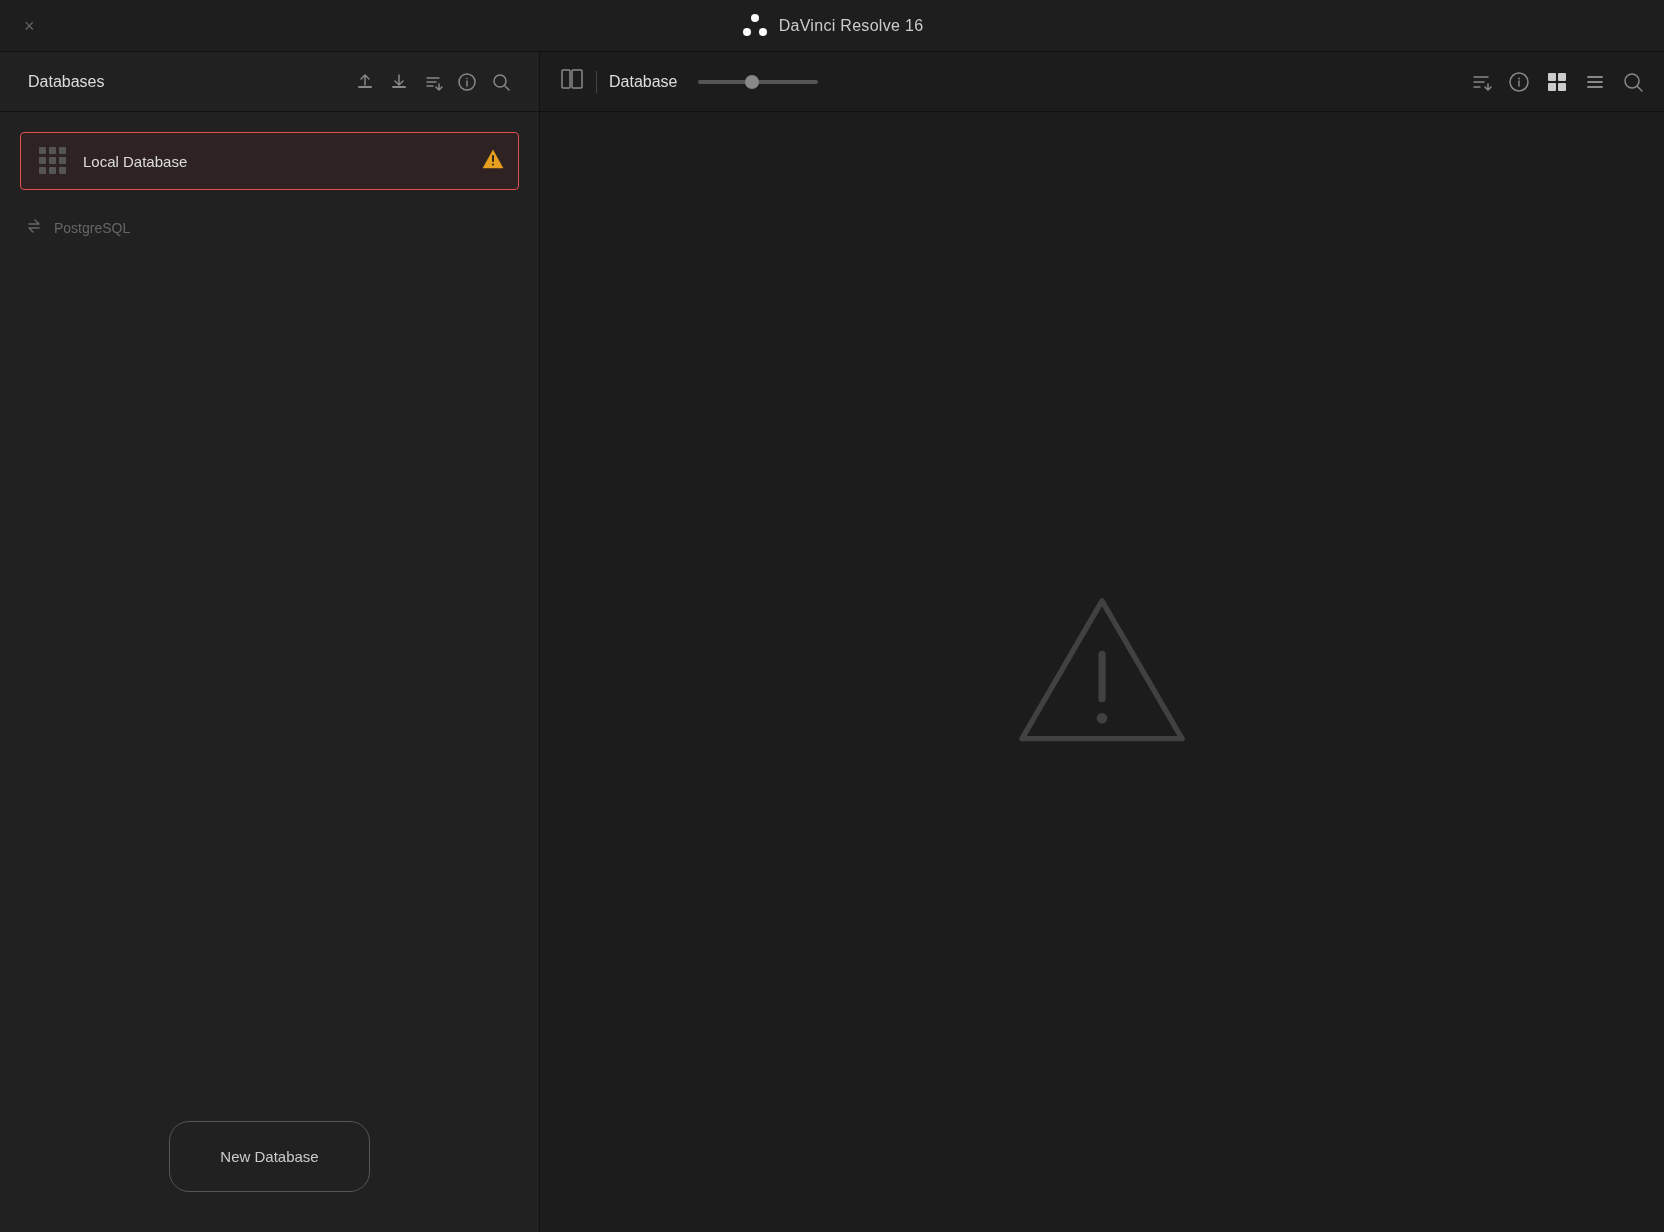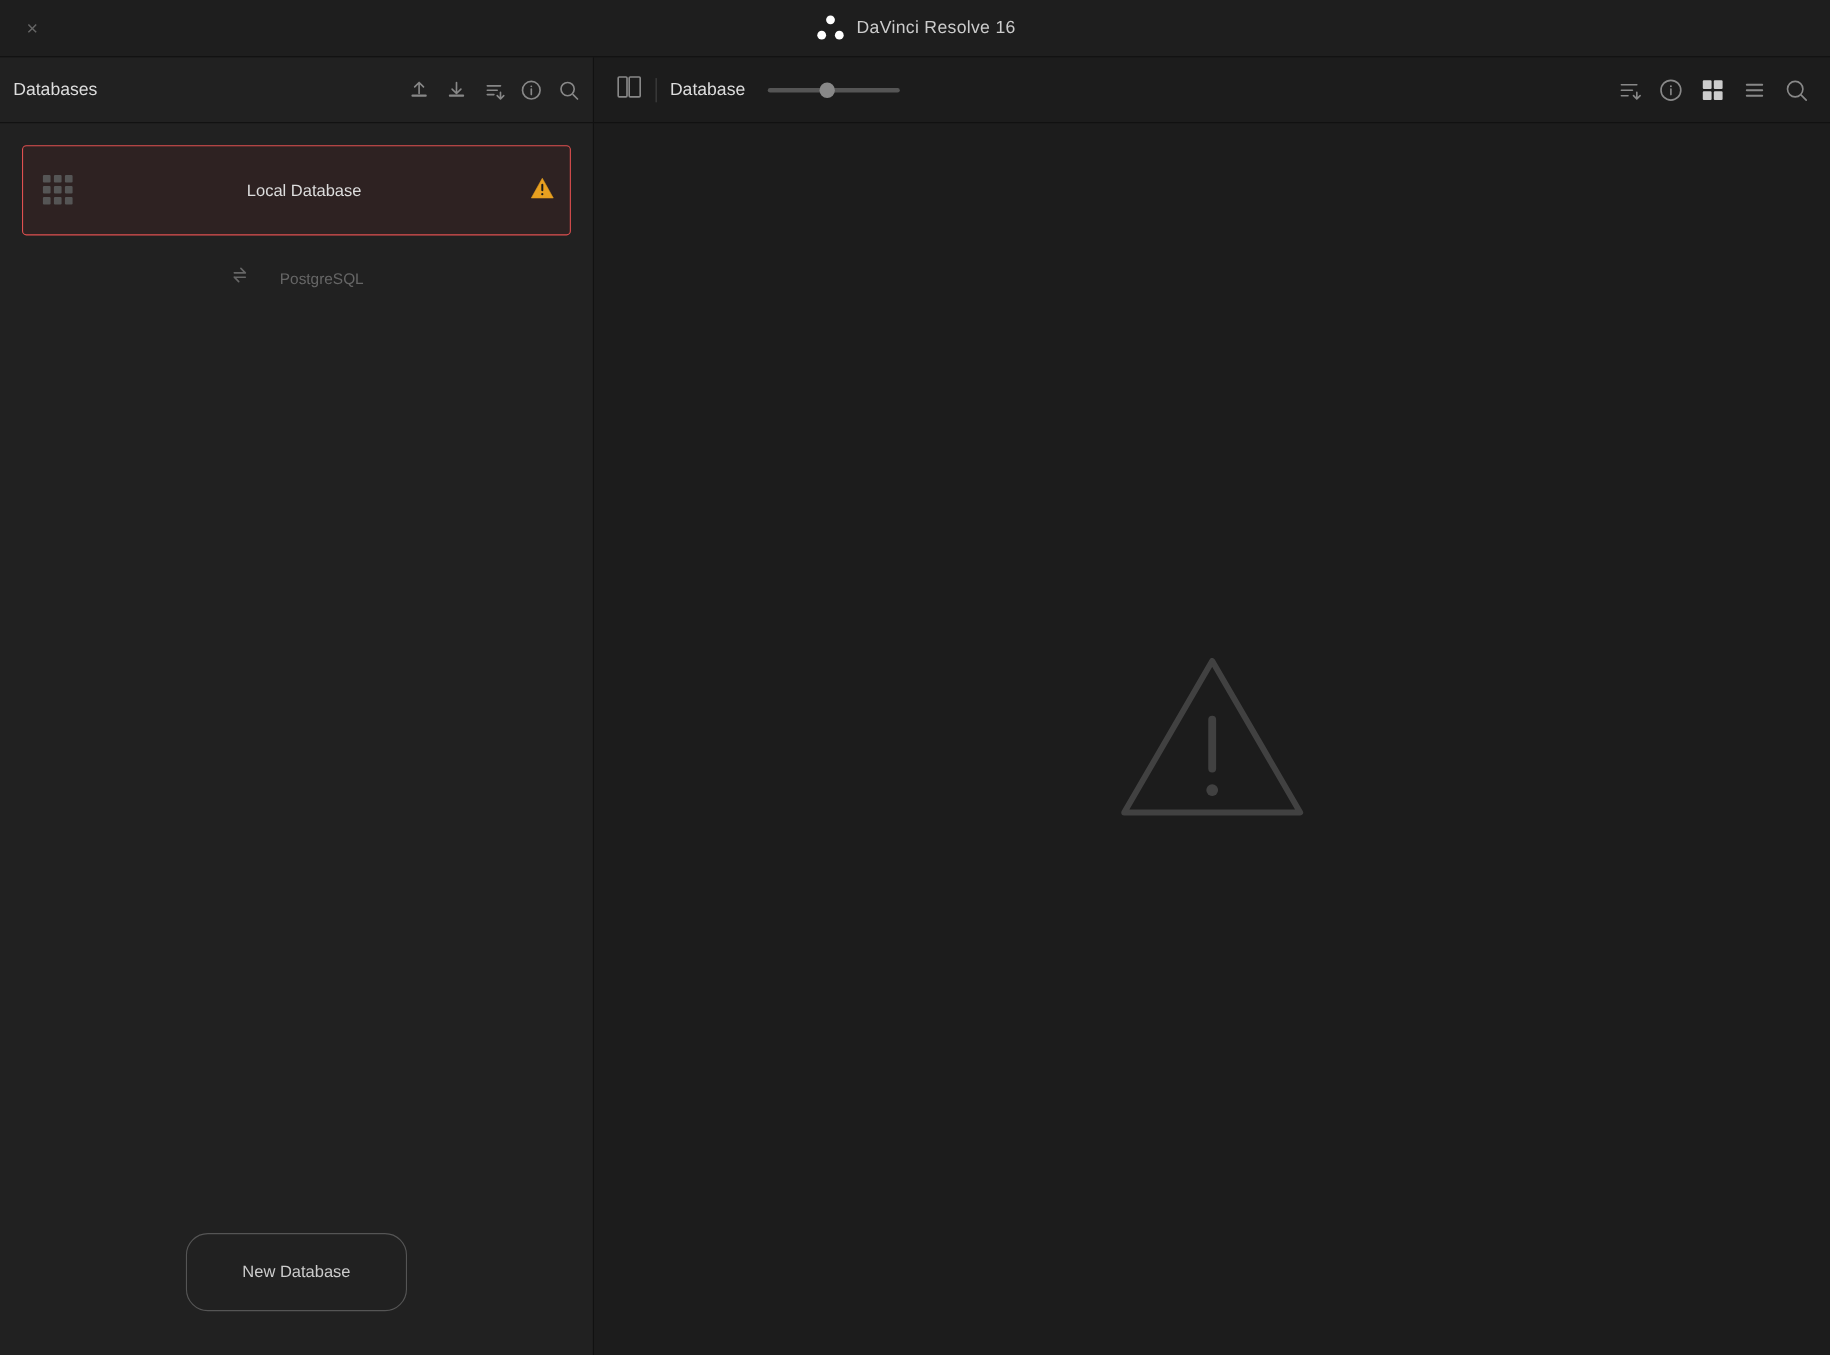--- a/index.html
+++ b/index.html
@@ -66,21 +66,21 @@
       background: #212121;
       border-right: 1px solid #111;
       display: flex;
       flex-direction: column;
     }
 
     .databases-header {
       display: flex;
       align-items: center;
       justify-content: space-between;
-      padding: 0 12px;
+      padding: 0 28px;
       height: 60px;
       border-bottom: 1px solid #111;
     }
 
     .databases-title {
       font-size: 16px;
       color: #ddd;
       font-weight: 400;
     }
 
@@ -120,26 +120,25 @@
     .section-title {
       font-size: 15px;
       color: #ddd;
       font-weight: 500;
     }
 
     .db-item {
       display: flex;
       align-items: center;
       gap: 12px;
-      padding: 22px 14px;
+      padding: 10px 14px;
       border-radius: 4px;
       margin-bottom: 10px;
       cursor: pointer;
       position: relative;
-      text-align: center;
     }
 
     .db-item.selected {
       border: 1.5px solid #e05050;
       background: rgba(200,50,50,0.08);
     }
 
     .db-item-icon {
       width: 36px;
       height: 36px;
@@ -176,25 +175,24 @@
       font-size: 18px;
     }
 
     .postgresql-section {
       margin-top: 20px;
     }
 
     .postgresql-item {
       display: flex;
       align-items: center;
-      gap: 26px;
+      gap: 10px;
       padding: 6px 4px;
       cursor: pointer;
       color: #666;
-      justify-content: center;
     }
 
     .postgresql-arrow {
       font-size: 16px;
       color: #666;
     }
 
     .postgresql-label {
       font-size: 14px;
       color: #666;

